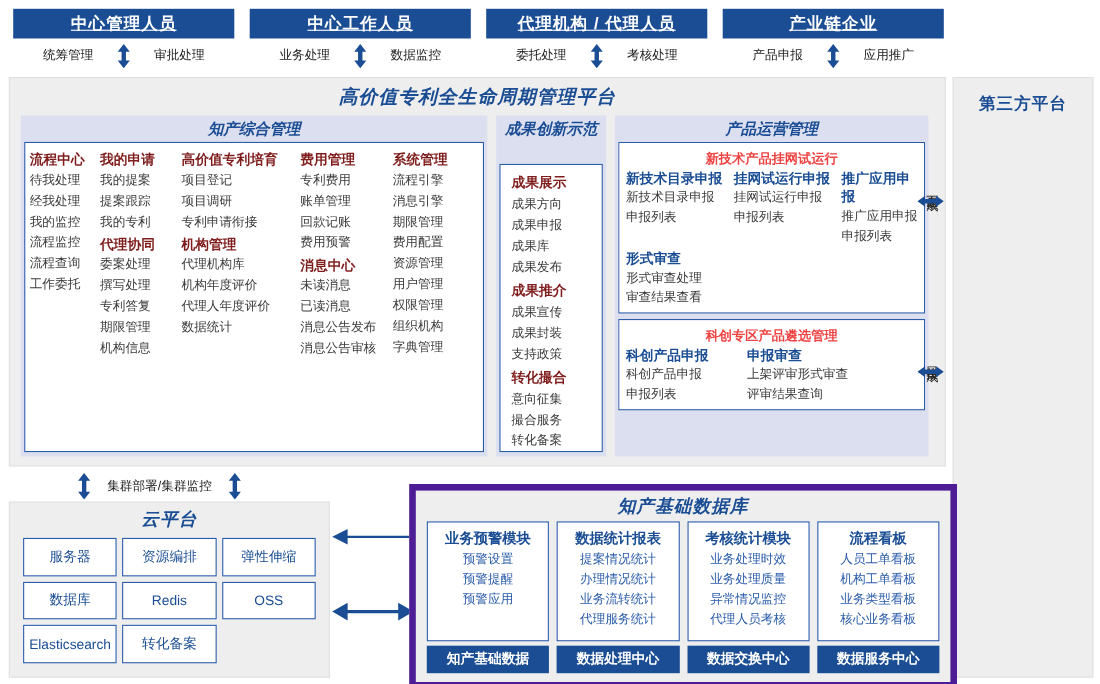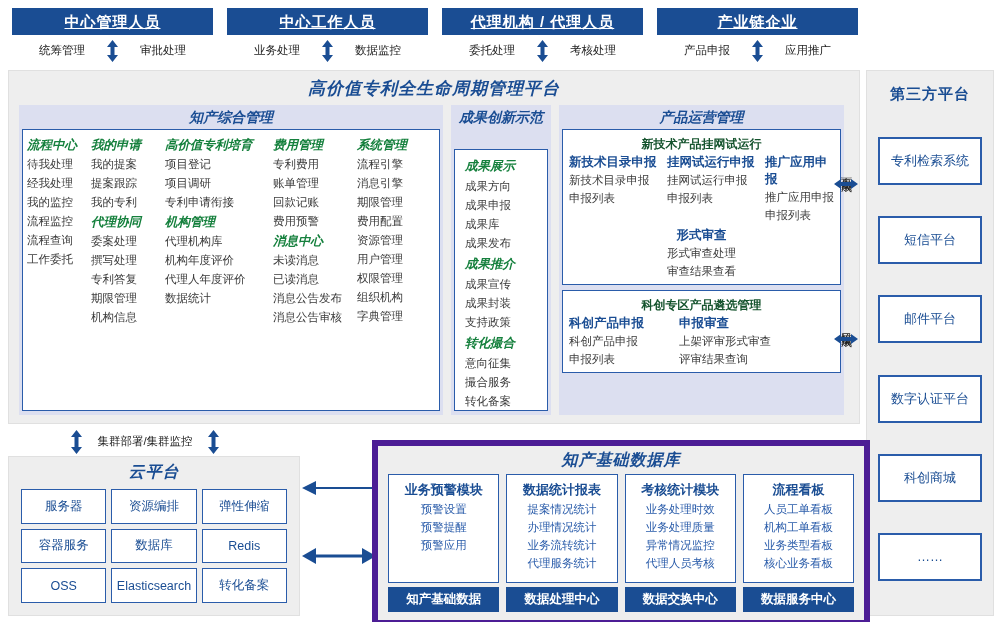--- a/index.html
+++ b/index.html
@@ -53,51 +53,51 @@
     padding:5px 4px;overflow:hidden;
   }
   .p-zhichan{flex:0 0 422px;}
   .p-chengguo{flex:0 0 100px;gap:20px;}
   .p-chanpin{flex:1;}
 
   
   .cols{display:flex;height:100%;}
   .col{display:flex;flex-direction:column;}
   .grp-h{
-    font-size:12.5px;font-weight:bold;color:#15803d;
-    line-height:20px;white-space:nowrap;font-style:italic;
+    font-size:12.5px;font-weight:bold;color:#7f1d1d;
+    line-height:20px;white-space:nowrap;
   }
   .itm{font-size:11.5px;color:#3a3a3a;line-height:19px;white-space:nowrap;}
 
   
   .zc0{width:64px;} .zc1{width:74px;} .zc2{width:108px;}
   .zc3{width:84px;} .zc4{width:78px;}
 
   
   .p-chengguo .panel-body{padding:5px 0 5px 10px;}
   .cg .grp-h{line-height:22px;}
   .cg .itm{line-height:19px;}
 
   
   .p-chanpin .panel-body{
     border:none;background:transparent;margin:0 3px 4px 3px;padding:0;
     display:flex;flex-direction:column;gap:5px;
   }
   .subbox{border:1px solid #2a5caa;background:#fff;padding:4px 6px;}
   .subbox-title{
-    text-align:center;font-size:12px;font-weight:bold;color:#14532d;
+    text-align:center;font-size:12px;font-weight:bold;color:#ef4444;
     line-height:20px;
   }
   .sb-cols{display:flex;}
   .sb-col{display:flex;flex-direction:column;}
   .sb1{flex:0 0 98px;} .sb2{flex:0 0 98px;} .sb3{flex:1;}
   .sb-h{font-size:12.5px;font-weight:bold;color:#1a4d93;line-height:17px;}
   .sb-i{font-size:11.5px;color:#3a3a3a;line-height:18px;white-space:nowrap;}
   .row2{display:flex;margin-top:3px;}
-  .r2a{flex:0 0 196px;} .r2b{flex:1;align-items:center;}
+  .r2a{flex:0 0 196px;} .r2b{flex:1;}
   .inline2{display:flex;gap:10px;}
 
   .sb-cols2{display:flex;}
   .sc1{flex:0 0 110px;} .sc2{flex:1;}
 
   
   .integration{
     position:absolute;left:834px;top:104px;width:24px;height:310px;
     display:flex;flex-direction:column;align-items:center;
     justify-content:space-around;
@@ -392,28 +392,20 @@
       <div class="hArrow">
         <svg width="24" height="12" viewBox="0 0 24 12">
             <path d="M0 6 L7 1 L7 4 L17 4 L17 1 L24 6 L17 11 L17 8 L7 8 L7 11 Z" fill="#1a4d93"></path>
           </svg>
       </div>
     </div>
   </div>
 
   <div class="third">
     <div class="third-title">第三方平台</div>
-    <div class="third-list">
-      <div class="third-item">专利检索系统</div>
-      <div class="third-item">短信平台</div>
-      <div class="third-item">邮件平台</div>
-      <div class="third-item">数字认证平台</div>
-      <div class="third-item">科创商城</div>
-      <div class="third-item">……</div>
-    </div>
   </div>
 
   <div class="cluster">
     <span class="vArrow">
       <svg width="13" height="24" viewBox="0 0 13 24">
           <path d="M6.5 0 L12 7 L8.5 7 L8.5 17 L12 17 L6.5 24 L1 17 L4.5 17 L4.5 7 L1 7 Z" fill="#1a4d93"></path>
         </svg>
     </span>
     <span class="cluster-lbl">集群部署/集群监控</span>
     <span class="vArrow">
@@ -422,21 +414,20 @@
         </svg>
     </span>
   </div>
 
   <div class="cloud">
     <div class="cloud-title">云平台</div>
     <div class="cloud-grid">
       <div class="cloud-cell">服务器</div>
       <div class="cloud-cell">资源编排</div>
       <div class="cloud-cell">弹性伸缩</div>
-      <div class="cloud-cell">容器服务</div>
       <div class="cloud-cell">数据库</div>
       <div class="cloud-cell">Redis</div>
       <div class="cloud-cell">OSS</div>
       <div class="cloud-cell">Elasticsearch</div>
       <div class="cloud-cell">转化备案</div>
     </div>
   </div>
 
   <div class="conn">
     <svg width="78" height="158" viewBox="0 0 78 158">

